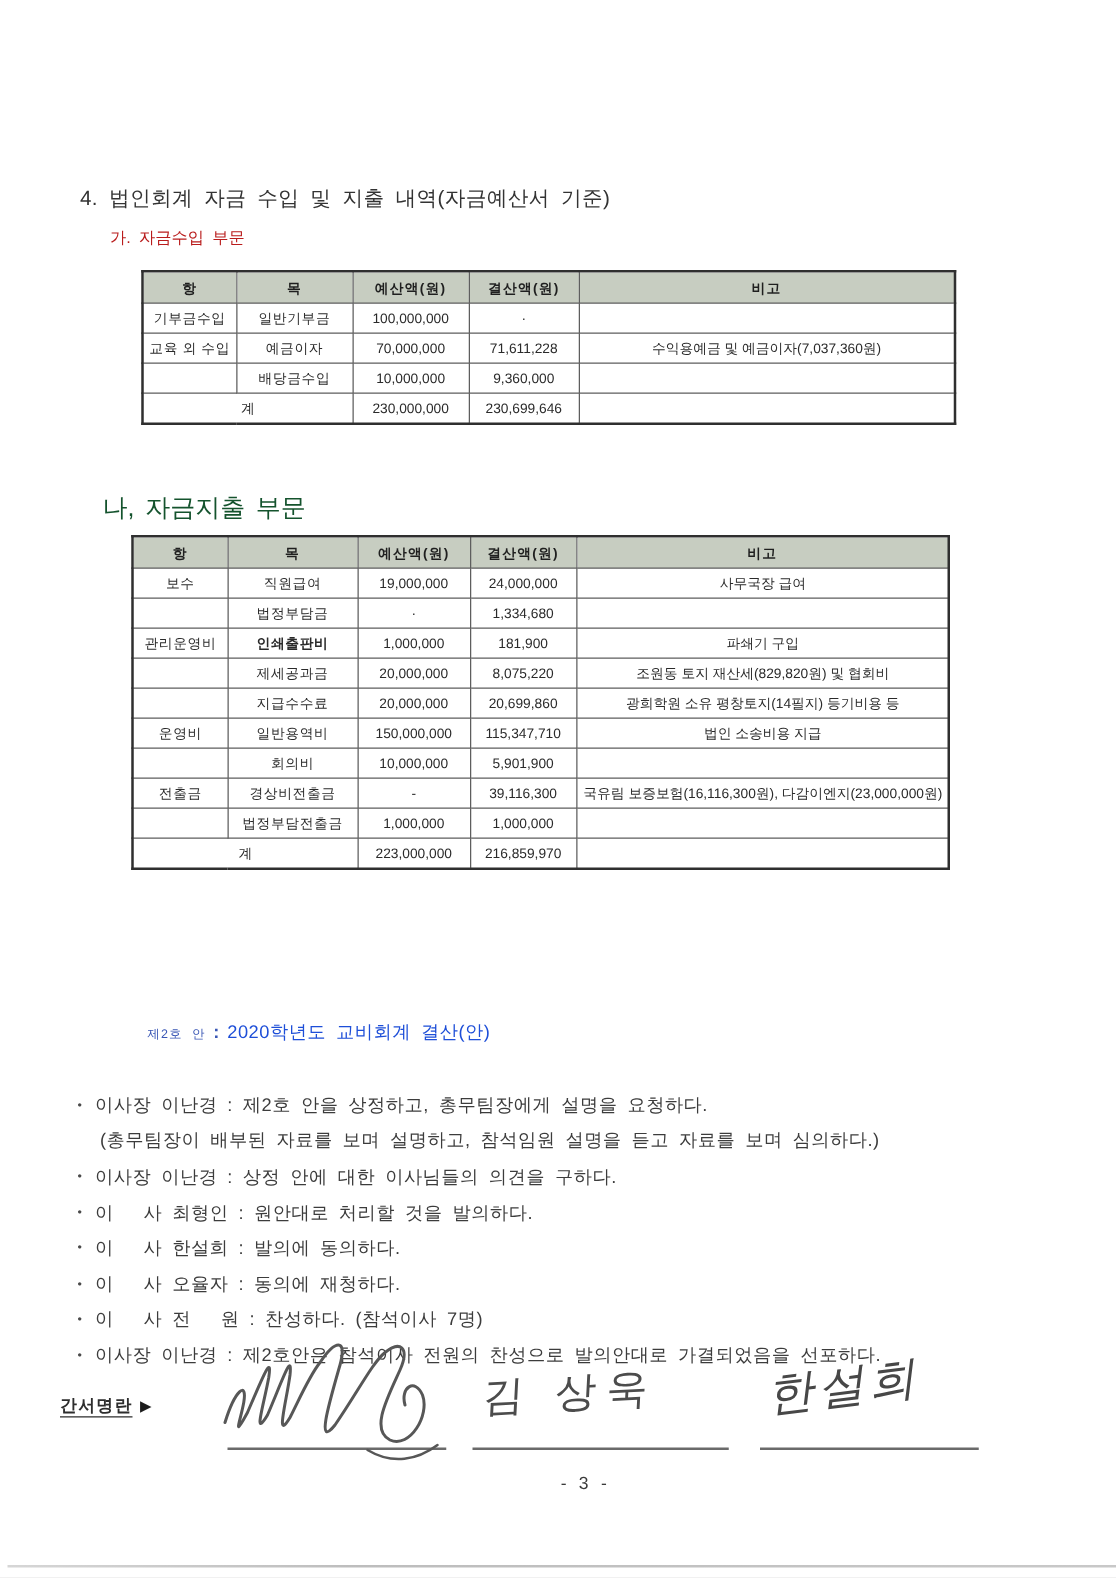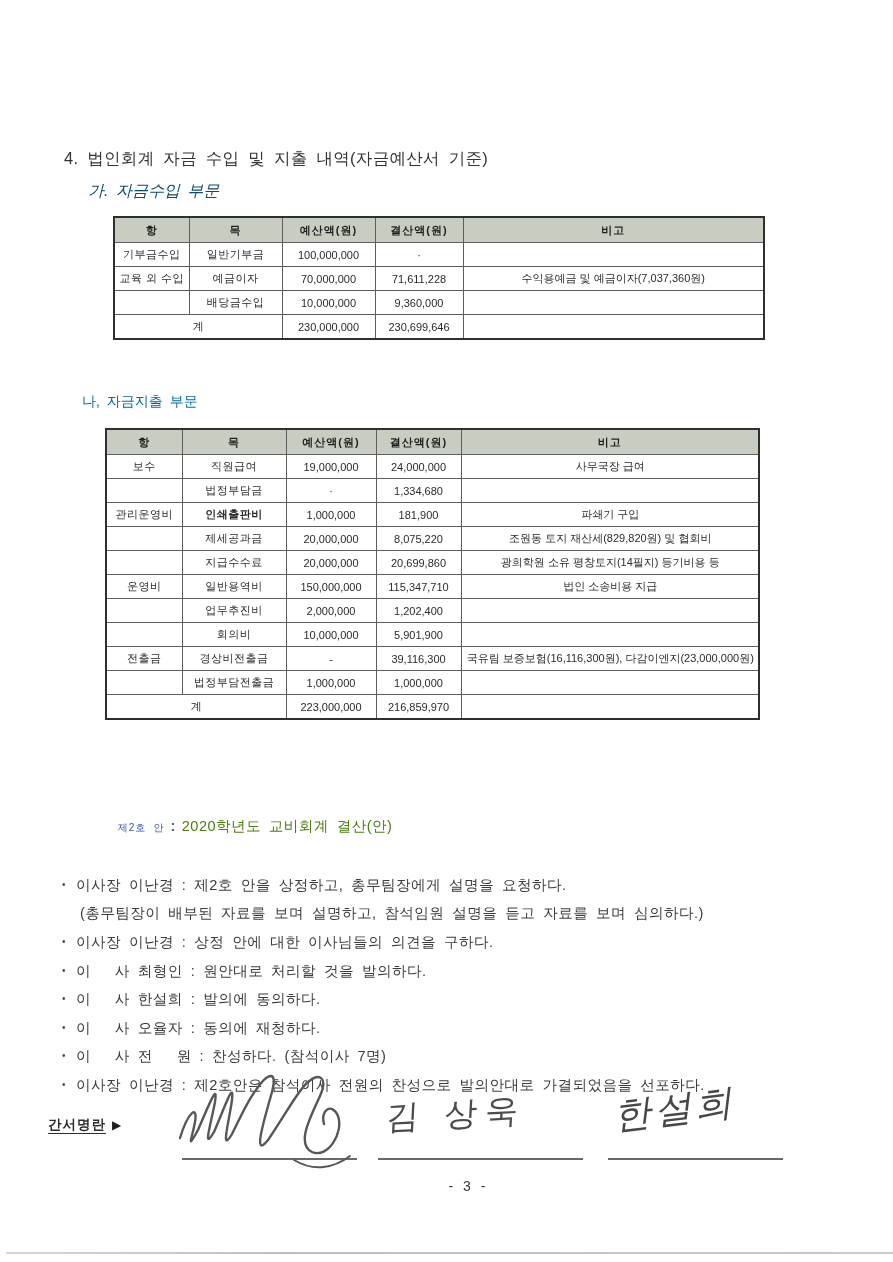--- a/index.html
+++ b/index.html
@@ -2,22 +2,22 @@
 <html><head>
 <meta charset="utf-8">
 <style>
   html,body{margin:0;padding:0;background:#e8e8e8;}
   .page{
     position:relative;width:893px;height:1262px;margin:0 auto;background:#ffffff;
     font-family:"Liberation Sans","DejaVu Sans",sans-serif;color:#2e2e2e;overflow:hidden;padding-left:44px;
   }
   
   .sec-title{position:absolute;left:64px;top:148px;font-size:16.5px;font-weight:500;color:#333;word-spacing:4px;letter-spacing:0.3px;}
-  .sub-title-a{position:absolute;left:88px;top:181px;font-size:16px;font-weight:500;color:#0c4a6e;word-spacing:3px;font-style:italic;}
-  .sub-title-b{position:absolute;left:82px;top:393px;font-size:14px;font-weight:500;color:#0369a1;word-spacing:3px;}
+  .sub-title-a{position:absolute;left:88px;top:181px;font-size:13px;font-weight:500;color:#b91c1c;word-spacing:3px;}
+  .sub-title-b{position:absolute;left:82px;top:393px;font-size:20px;font-weight:500;color:#14532d;word-spacing:3px;}
 
   
   table.fin{border-collapse:collapse;table-layout:fixed;position:absolute;background:#fff;}
   table.fin th,table.fin td{border:1px solid #5e5e5e;font-size:11px;padding:0 4px;overflow:hidden;white-space:nowrap;}
   table.fin{border:2px solid #2f2f2f;}
   table.fin th{background:var(--header-bg,#c7cdc1);font-weight:700;color:#1f1f1f;height:24px;letter-spacing:1px;}
   table.fin td{height:23px;color:#2a2a2a;}
   #income-table{left:113px;top:216px;width:650px;}
   #expense-table{left:105px;top:428px;width:653px;}
   td.hang,td.mok{text-align:center;letter-spacing:0.5px;}
@@ -25,21 +25,21 @@
   #income-table td.note{text-align:center;}
   #expense-table td.note{text-align:center;padding-left:5px;}
   td.bold{font-weight:700;}
   tr.total-row td.total-label{text-align:center;}
 
   
   .minutes{position:absolute;left:62px;top:783px;width:812px;font-size:14.6px;line-height:28.6px;color:#3c3c3c;letter-spacing:0.4px;word-spacing:3.5px;}
   .agenda-line{padding-left:8px;white-space:pre-wrap;}
   .agenda-label{color:var(--accent-blue,#3a57b5);font-weight:400;font-size:10px;letter-spacing:1px;}
   .agenda-sep{color:var(--accent-blue,#3a57b5);font-weight:700;padding:0 6px;}
-  .agenda-title{color:#4d7c0f;}
+  .agenda-title{color:#1d4ed8;}
   .m-line{display:flex;align-items:flex-start;white-space:pre-wrap;}
   .m-line .bullet{width:14px;flex:0 0 14px;font-size:10px;line-height:28.6px;color:#4a4a4a;text-align:left;}
   .m-line .m-text{flex:1;}
   .m-line.no-bullet .m-text{padding-left:4px;}
 
   
   .sig-label{position:absolute;left:48px;top:1116px;font-size:13.5px;font-weight:700;color:#2d2d2d;letter-spacing:1px;}
   .sig-label .lbl{text-decoration:underline;text-underline-offset:4px;}
   .sig-label .arrow{font-size:12px;margin-left:6px;color:#1c1c1c;}
   .sig-slot{position:absolute;border-bottom:2px solid #6a6a6a;}
@@ -164,27 +164,20 @@
           <td class="budget">20,000,000</td>
           <td class="actual">20,699,860</td>
           <td class="note">광희학원 소유 평창토지(14필지) 등기비용 등</td>
         </tr>
         <tr>
           <td class="hang">운영비</td>
           <td class="mok">일반용역비</td>
           <td class="budget">150,000,000</td>
           <td class="actual">115,347,710</td>
           <td class="note">법인 소송비용 지급</td>
-        </tr>
-        <tr>
-          <td class="hang"></td>
-          <td class="mok">업무추진비</td>
-          <td class="budget">2,000,000</td>
-          <td class="actual">1,202,400</td>
-          <td class="note"></td>
         </tr>
         <tr>
           <td class="hang"></td>
           <td class="mok">회의비</td>
           <td class="budget">10,000,000</td>
           <td class="actual">5,901,900</td>
           <td class="note"></td>
         </tr>
         <tr>
           <td class="hang">전출금</td>

